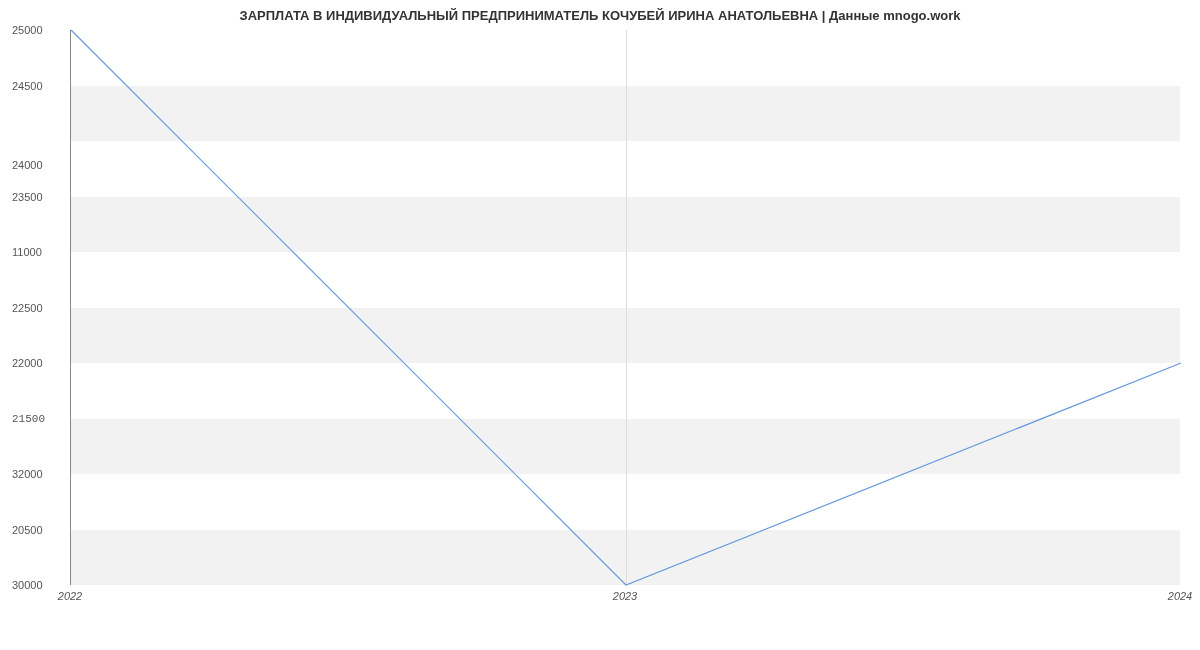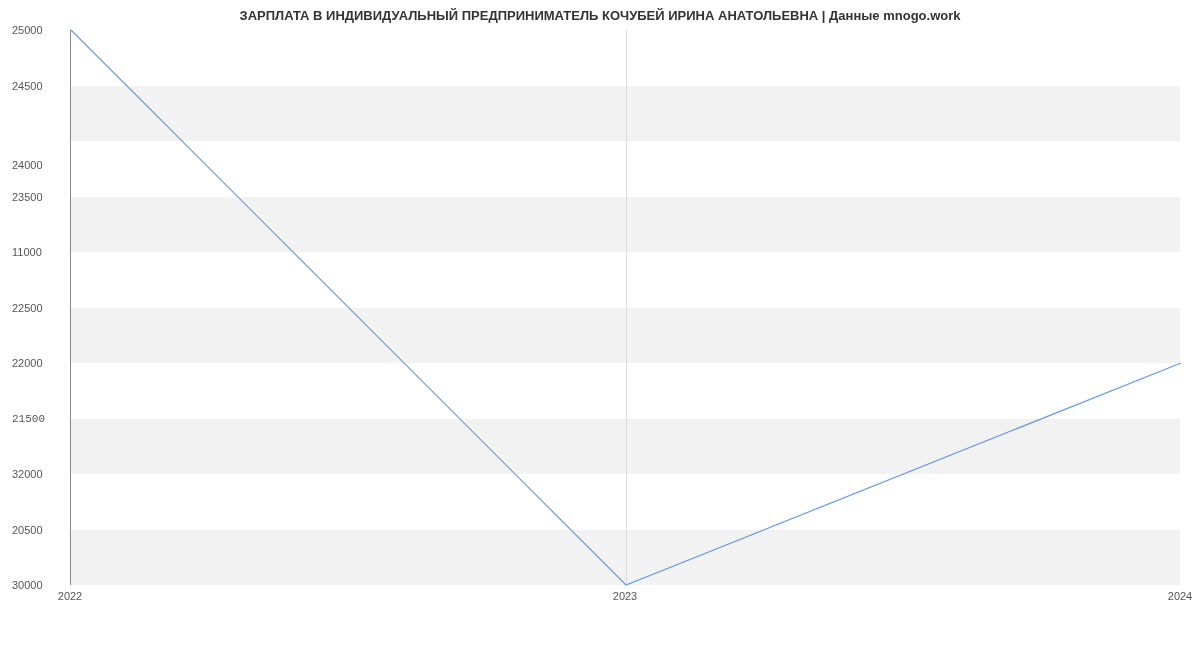--- a/index.html
+++ b/index.html
@@ -55,20 +55,21 @@
     color: #555;
     transform: translateY(-50%);
     width: 50px;
   }
   .x-tick-label {
     position: absolute;
     top: 560px;
     font-size: 11px;
     color: #555;
     transform: translateX(-50%);
+    font-style: italic;
   }
   svg.line-layer {
     position: absolute;
     left: 0; top: 0;
     width: 1110px;
     height: 555px;
     overflow: visible;
   }
   .data-line {
     fill: none;

